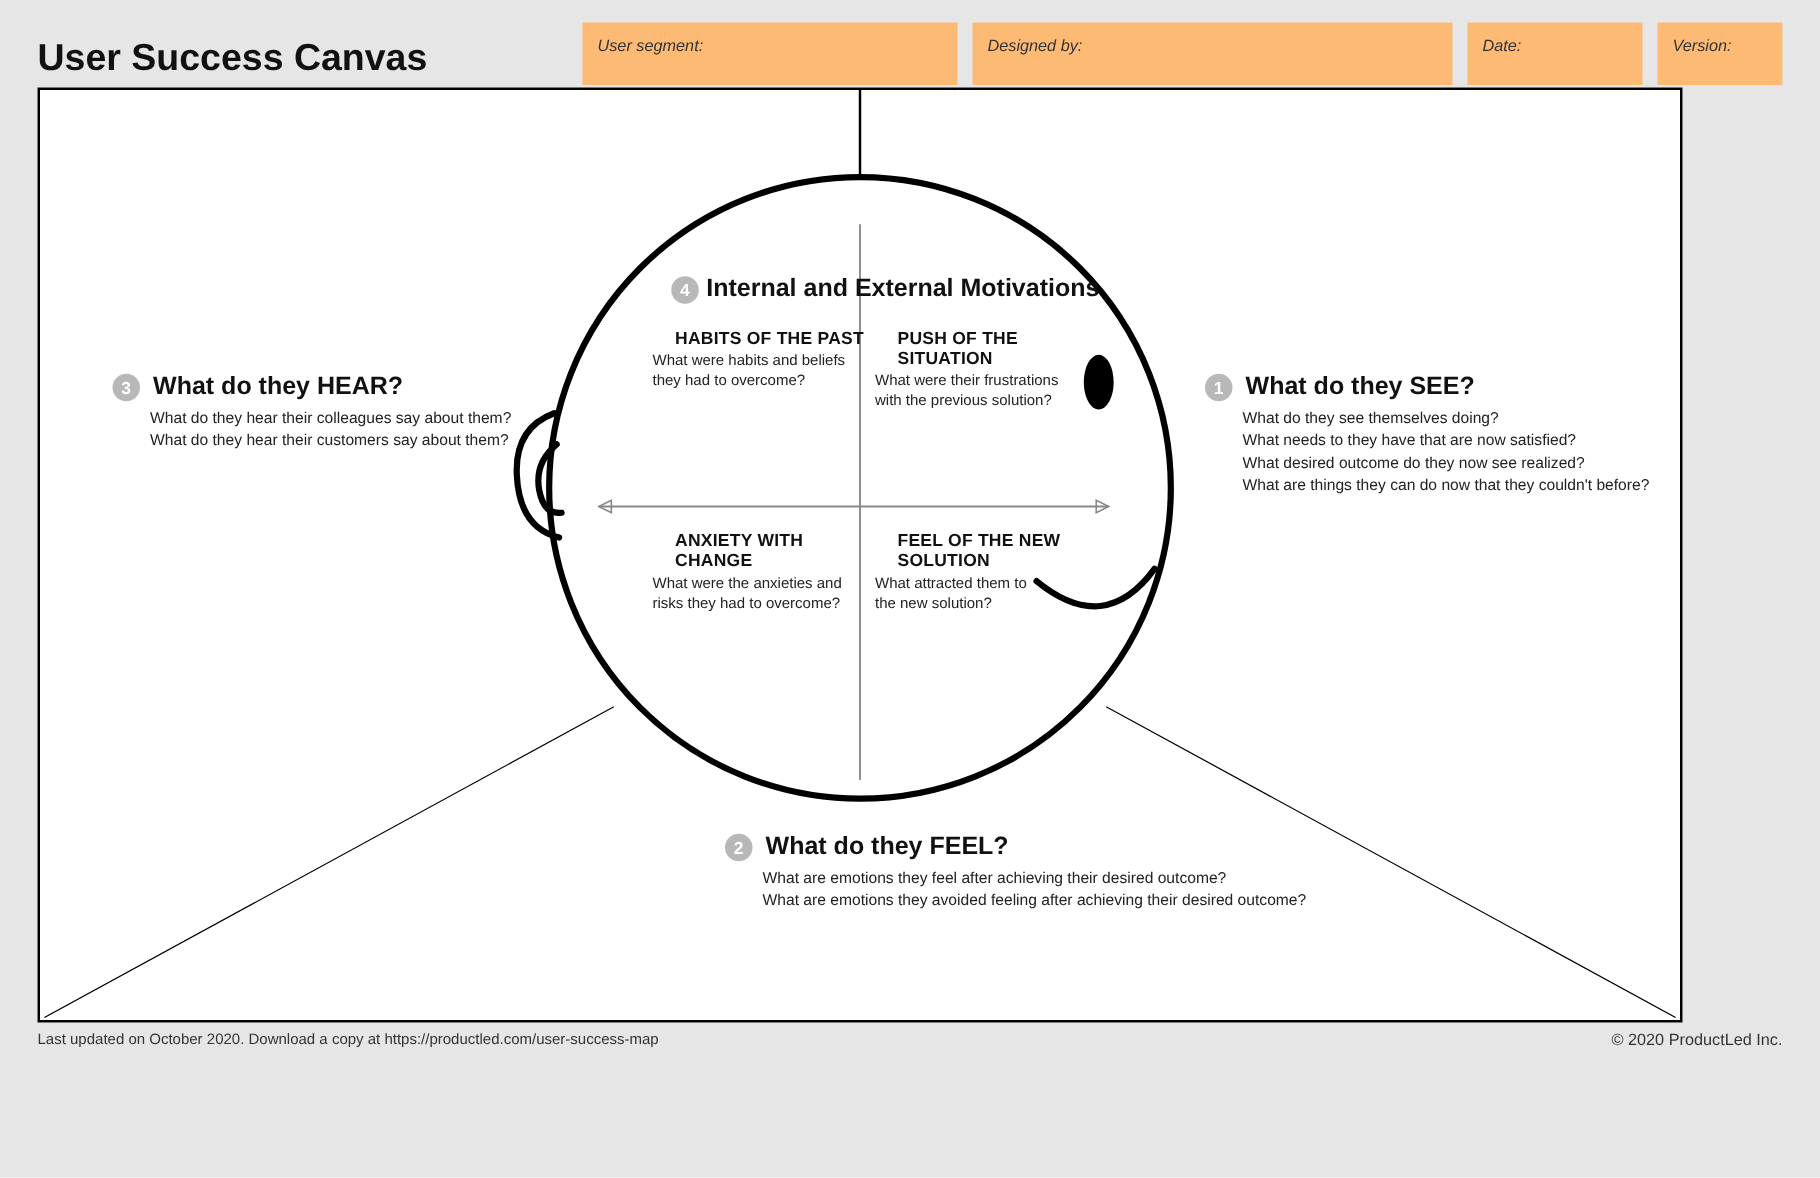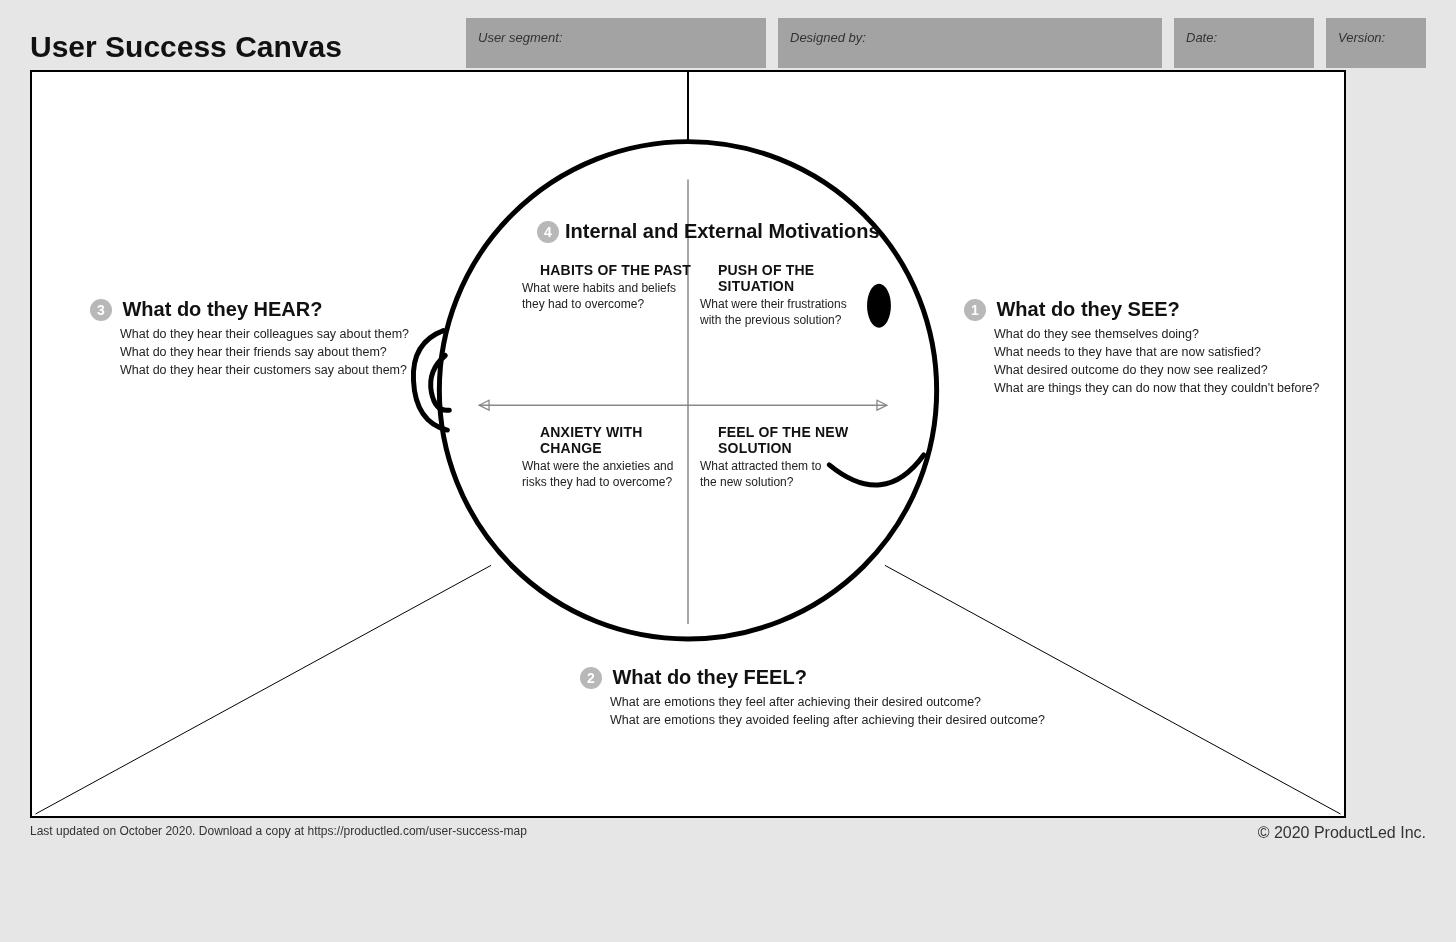--- a/index.html
+++ b/index.html
@@ -22,21 +22,21 @@
   }
   .page-title {
     font-size: 30px;
     font-weight: 800;
     color: #111;
     flex: 0 0 auto;
     margin-right: auto;
     padding-top: 12px;
   }
   .meta-box {
-    background: #a3a3a3;
+    background: #fdba74;
     padding: 10px 8px 22px 12px;
     min-height: 40px;
   }
   .meta-box .label {
     font-style: italic;
     font-size: 13px;
     color: #333;
   }
   .meta-user { width: 300px; }
   .meta-designed { width: 384px; }
@@ -122,21 +122,21 @@
     position: absolute;
     left: 30px;
     top: 824px;
     font-size: 12px;
     color: #333;
   }
   .footer-right {
     position: absolute;
     right: 30px;
     top: 824px;
-    font-size: 16px;
+    font-size: 13px;
     color: #333;
   }
 
   .heart {
     position: absolute;
     left: 635px;
     top: 700px;
     color: #8a8a8a;
   }
 </style>
@@ -215,21 +215,20 @@
     <div class="sec-sub">What do they see themselves doing?</div>
     <div class="sec-sub" style="margin-top:0">What needs to they have that are now satisfied?</div>
     <div class="sec-sub" style="margin-top:0">What desired outcome do they now see realized?</div>
     <div class="sec-sub" style="margin-top:0">What are things they can do now that they couldn't before?</div>
   </div>
 
   <div class="section" style="top:226px; left:58px; width:340px;">
     <span class="num-badge">3</span>
     <span class="sec-title">What do they HEAR?</span>
     <div class="sec-sub">What do they hear their colleagues say about them?</div>
-    <div class="sec-sub" style="margin-top:0">What do they hear their friends say about them?</div>
     <div class="sec-sub" style="margin-top:0">What do they hear their customers say about them?</div>
   </div>
 
   <div class="section" style="top:594px; left:548px; width:500px;">
     <span class="num-badge">2</span>
     <span class="sec-title">What do they FEEL?</span>
     <div class="sec-sub">What are emotions they feel after achieving their desired outcome?</div>
     <div class="sec-sub" style="margin-top:0">What are emotions they avoided feeling after achieving their desired outcome?</div>
   </div>
 

